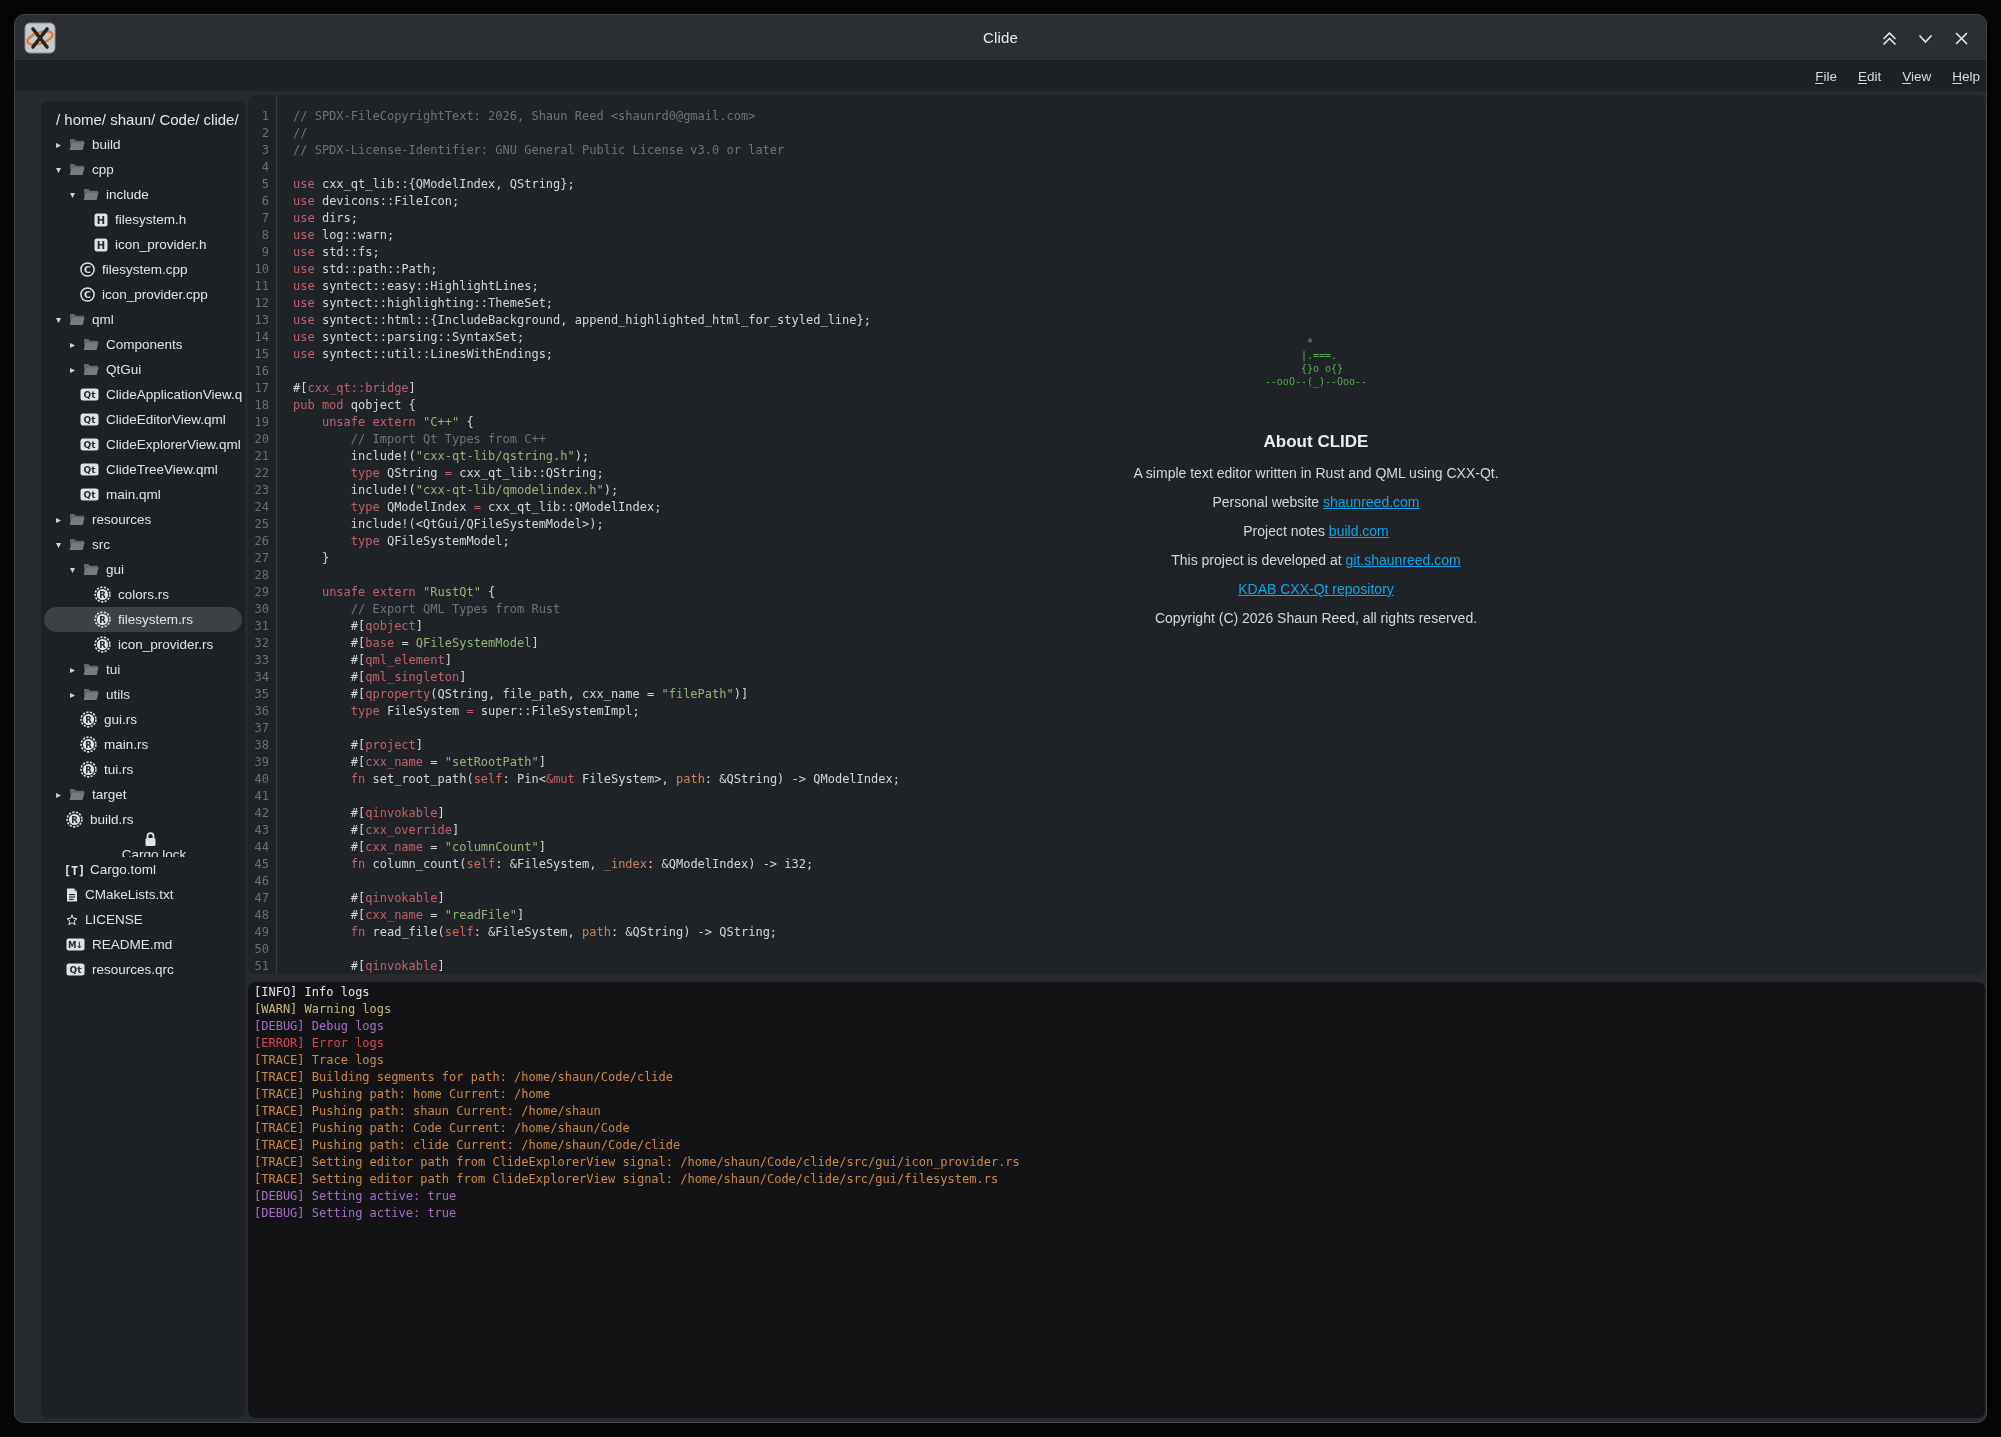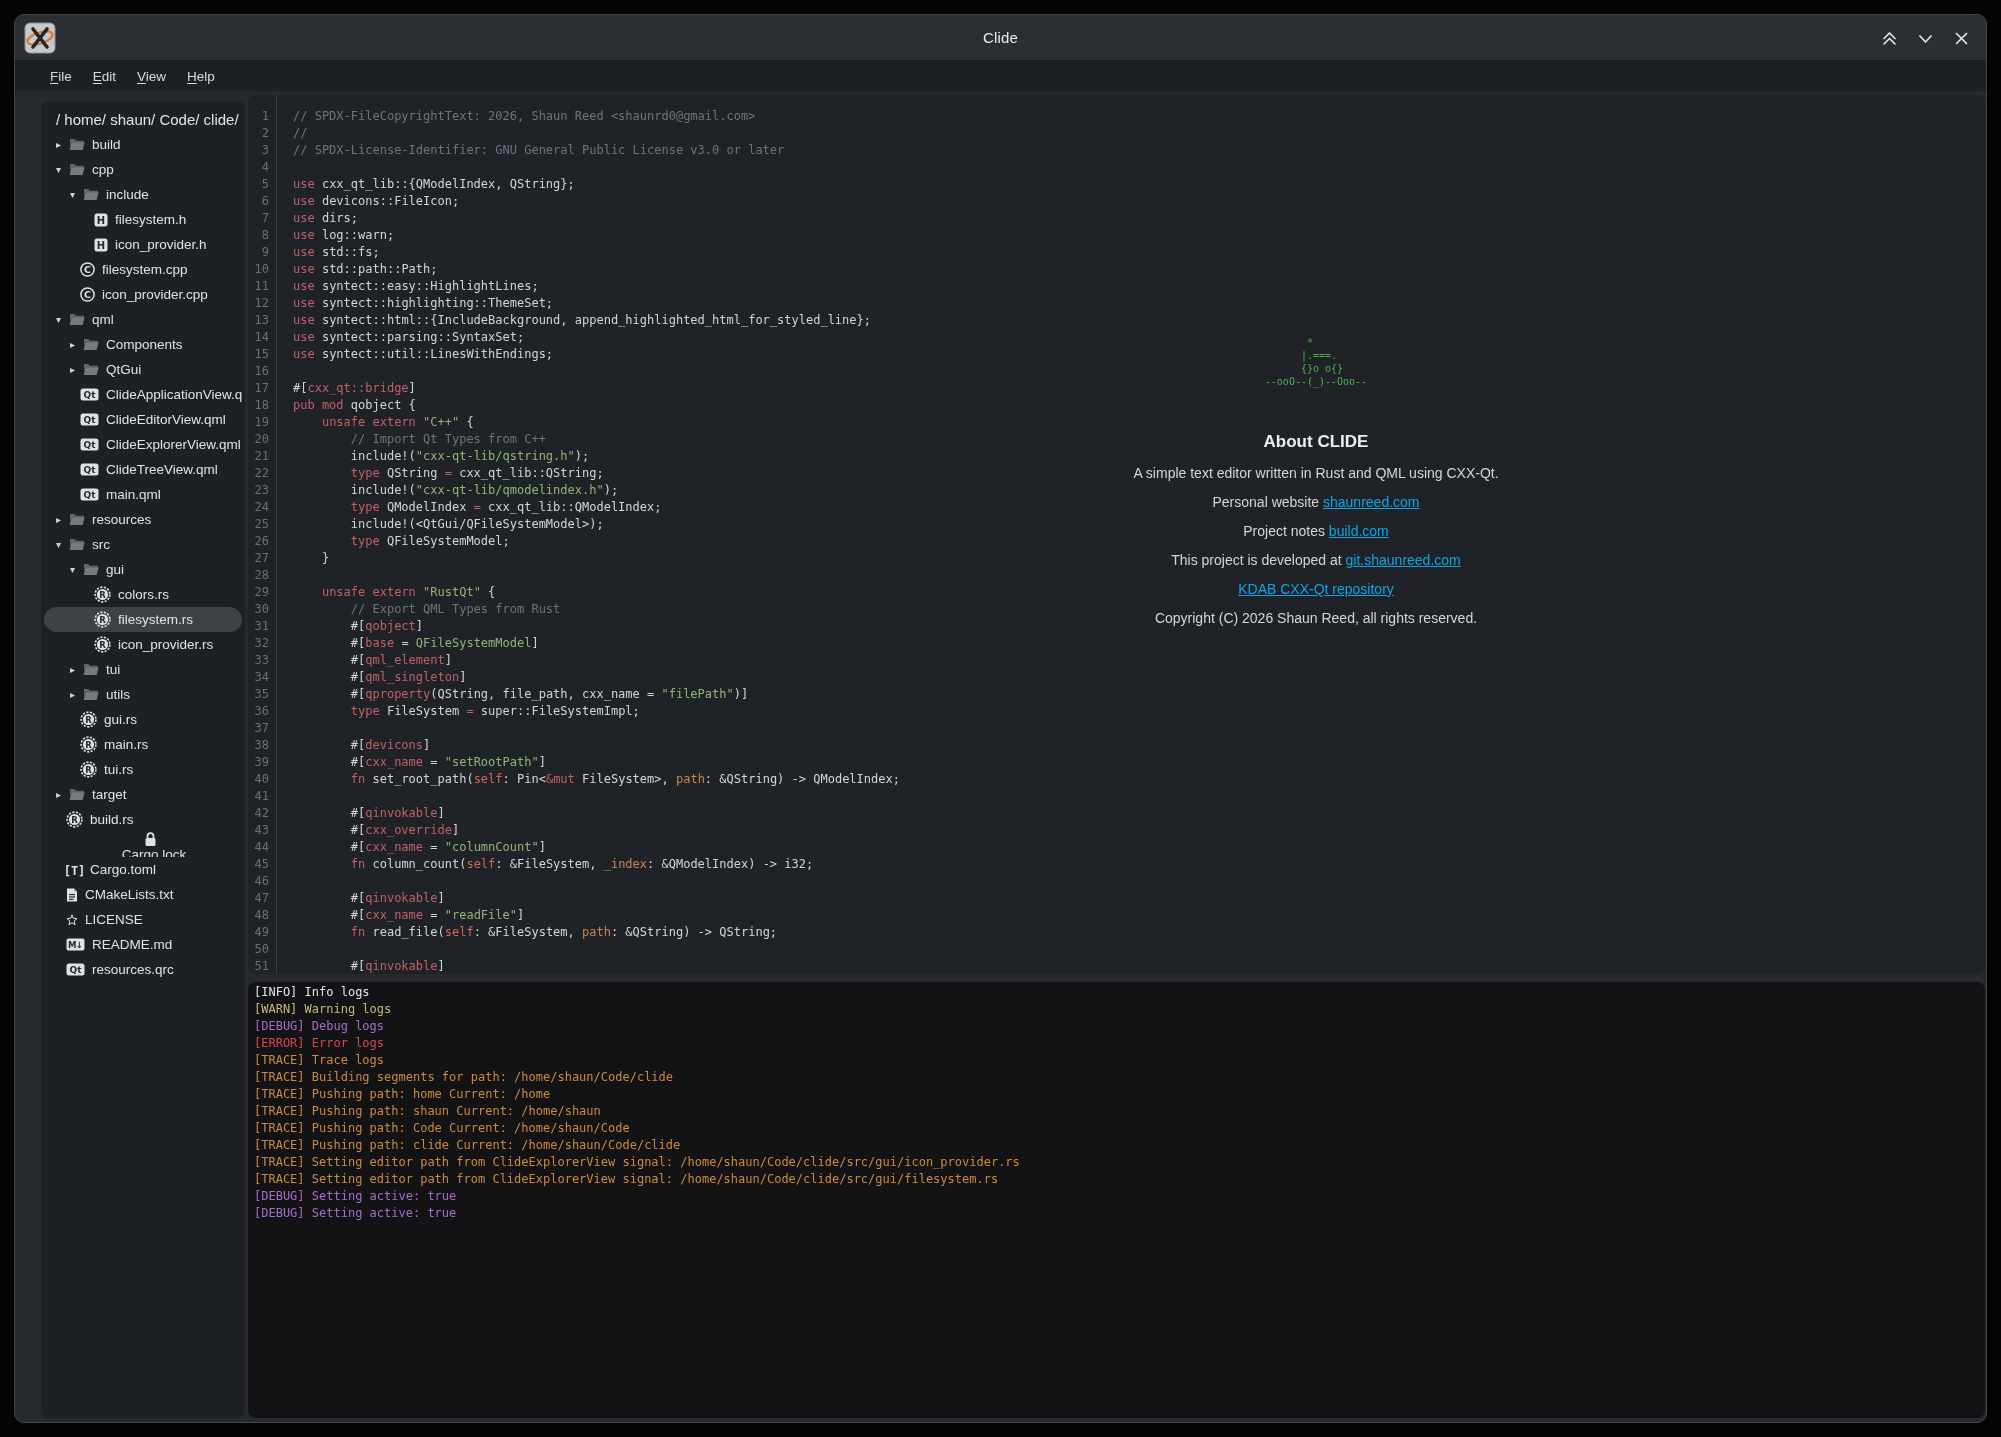--- a/index.html
+++ b/index.html
@@ -19,21 +19,21 @@
     background:#2b2f34; border-bottom:1px solid #1a1d20;
     display:flex; align-items:center;
   }
   .appicon { position:absolute; left:9px; top:6px; width:32px; height:34px; }
   .title { flex:1; text-align:center; color:#e9ebed; font-size:15px; letter-spacing:.2px; }
   .winbtns { position:absolute; right:14px; top:0; height:46px; display:flex; align-items:center; gap:14px; }
   .winbtn { width:22px; height:22px; display:flex; align-items:center; justify-content:center; cursor:default; }
   
   .menubar {
     position:absolute; left:0; top:46px; right:0; height:30px;
-    background:#1e2124; display:flex; align-items:center; padding-left:29px; gap:9px;
+    background:#1e2124; display:flex; align-items:center; padding-left:13px; gap:9px;justify-content:flex-end;
   }
   .menuitem { color:#d7dadd; font-size:13.5px; padding:3px 6px; border-radius:3px; }
   .menuitem .mn { text-decoration:underline; text-underline-offset:2px; }
   
   .treepanel {
     position:absolute; left:26px; top:86px; width:204px; height:1317px;
     background:#1d2024; border-radius:8px; overflow:hidden; padding-top:5px;
   }
   .rootrow { height:26px; display:flex; align-items:center; padding-left:15px;
     color:#e2e5e8; font-size:15px; white-space:nowrap; }
@@ -497,21 +497,21 @@
           <div class="cl"><span class="ln">28</span><span class="ct"></span></div>
           <div class="cl"><span class="ln">29</span><span class="ct"><span class="tok-p">    </span><span class="tok-k">unsafe extern </span><span class="tok-s">"RustQt"</span><span class="tok-p"> {</span></span></div>
           <div class="cl"><span class="ln">30</span><span class="ct"><span class="tok-c">        // Export QML Types from Rust</span></span></div>
           <div class="cl"><span class="ln">31</span><span class="ct"><span class="tok-p">        #[</span><span class="tok-k">qobject</span><span class="tok-p">]</span></span></div>
           <div class="cl"><span class="ln">32</span><span class="ct"><span class="tok-p">        #[</span><span class="tok-k">base</span><span class="tok-p"> = </span><span class="tok-s">QFileSystemModel</span><span class="tok-p">]</span></span></div>
           <div class="cl"><span class="ln">33</span><span class="ct"><span class="tok-p">        #[</span><span class="tok-k">qml_element</span><span class="tok-p">]</span></span></div>
           <div class="cl"><span class="ln">34</span><span class="ct"><span class="tok-p">        #[</span><span class="tok-k">qml_singleton</span><span class="tok-p">]</span></span></div>
           <div class="cl"><span class="ln">35</span><span class="ct"><span class="tok-p">        #[</span><span class="tok-k">qproperty</span><span class="tok-p">(QString, file_path, cxx_name = </span><span class="tok-s">"filePath"</span><span class="tok-p">)]</span></span></div>
           <div class="cl"><span class="ln">36</span><span class="ct"><span class="tok-p">        </span><span class="tok-k">type </span><span class="tok-p">FileSystem </span><span class="tok-k">= </span><span class="tok-p">super::FileSystemImpl;</span></span></div>
           <div class="cl"><span class="ln">37</span><span class="ct"></span></div>
-          <div class="cl"><span class="ln">38</span><span class="ct"><span class="tok-p">        #[</span><span class="tok-k">devicons</span><span class="tok-p">]</span></span></div>
+          <div class="cl"><span class="ln">38</span><span class="ct"><span class="tok-p">        #[</span><span class="tok-k">project</span><span class="tok-p">]</span></span></div>
           <div class="cl"><span class="ln">39</span><span class="ct"><span class="tok-p">        #[</span><span class="tok-k">cxx_name</span><span class="tok-p"> = </span><span class="tok-s">"setRootPath"</span><span class="tok-p">]</span></span></div>
           <div class="cl"><span class="ln">40</span><span class="ct"><span class="tok-p">        </span><span class="tok-k">fn </span><span class="tok-p">set_root_path(</span><span class="tok-slf">self</span><span class="tok-p">: Pin&lt;</span><span class="tok-k">&amp;mut </span><span class="tok-p">FileSystem&gt;, </span><span class="tok-prm">path</span><span class="tok-p">: &amp;QString) -&gt; QModelIndex;</span></span></div>
           <div class="cl"><span class="ln">41</span><span class="ct"></span></div>
           <div class="cl"><span class="ln">42</span><span class="ct"><span class="tok-p">        #[</span><span class="tok-k">qinvokable</span><span class="tok-p">]</span></span></div>
           <div class="cl"><span class="ln">43</span><span class="ct"><span class="tok-p">        #[</span><span class="tok-k">cxx_override</span><span class="tok-p">]</span></span></div>
           <div class="cl"><span class="ln">44</span><span class="ct"><span class="tok-p">        #[</span><span class="tok-k">cxx_name</span><span class="tok-p"> = </span><span class="tok-s">"columnCount"</span><span class="tok-p">]</span></span></div>
           <div class="cl"><span class="ln">45</span><span class="ct"><span class="tok-p">        </span><span class="tok-k">fn </span><span class="tok-p">column_count(</span><span class="tok-slf">self</span><span class="tok-p">: &amp;FileSystem, </span><span class="tok-prm">_index</span><span class="tok-p">: &amp;QModelIndex) -&gt; i32;</span></span></div>
           <div class="cl"><span class="ln">46</span><span class="ct"></span></div>
           <div class="cl"><span class="ln">47</span><span class="ct"><span class="tok-p">        #[</span><span class="tok-k">qinvokable</span><span class="tok-p">]</span></span></div>
           <div class="cl"><span class="ln">48</span><span class="ct"><span class="tok-p">        #[</span><span class="tok-k">cxx_name</span><span class="tok-p"> = </span><span class="tok-s">"readFile"</span><span class="tok-p">]</span></span></div>

